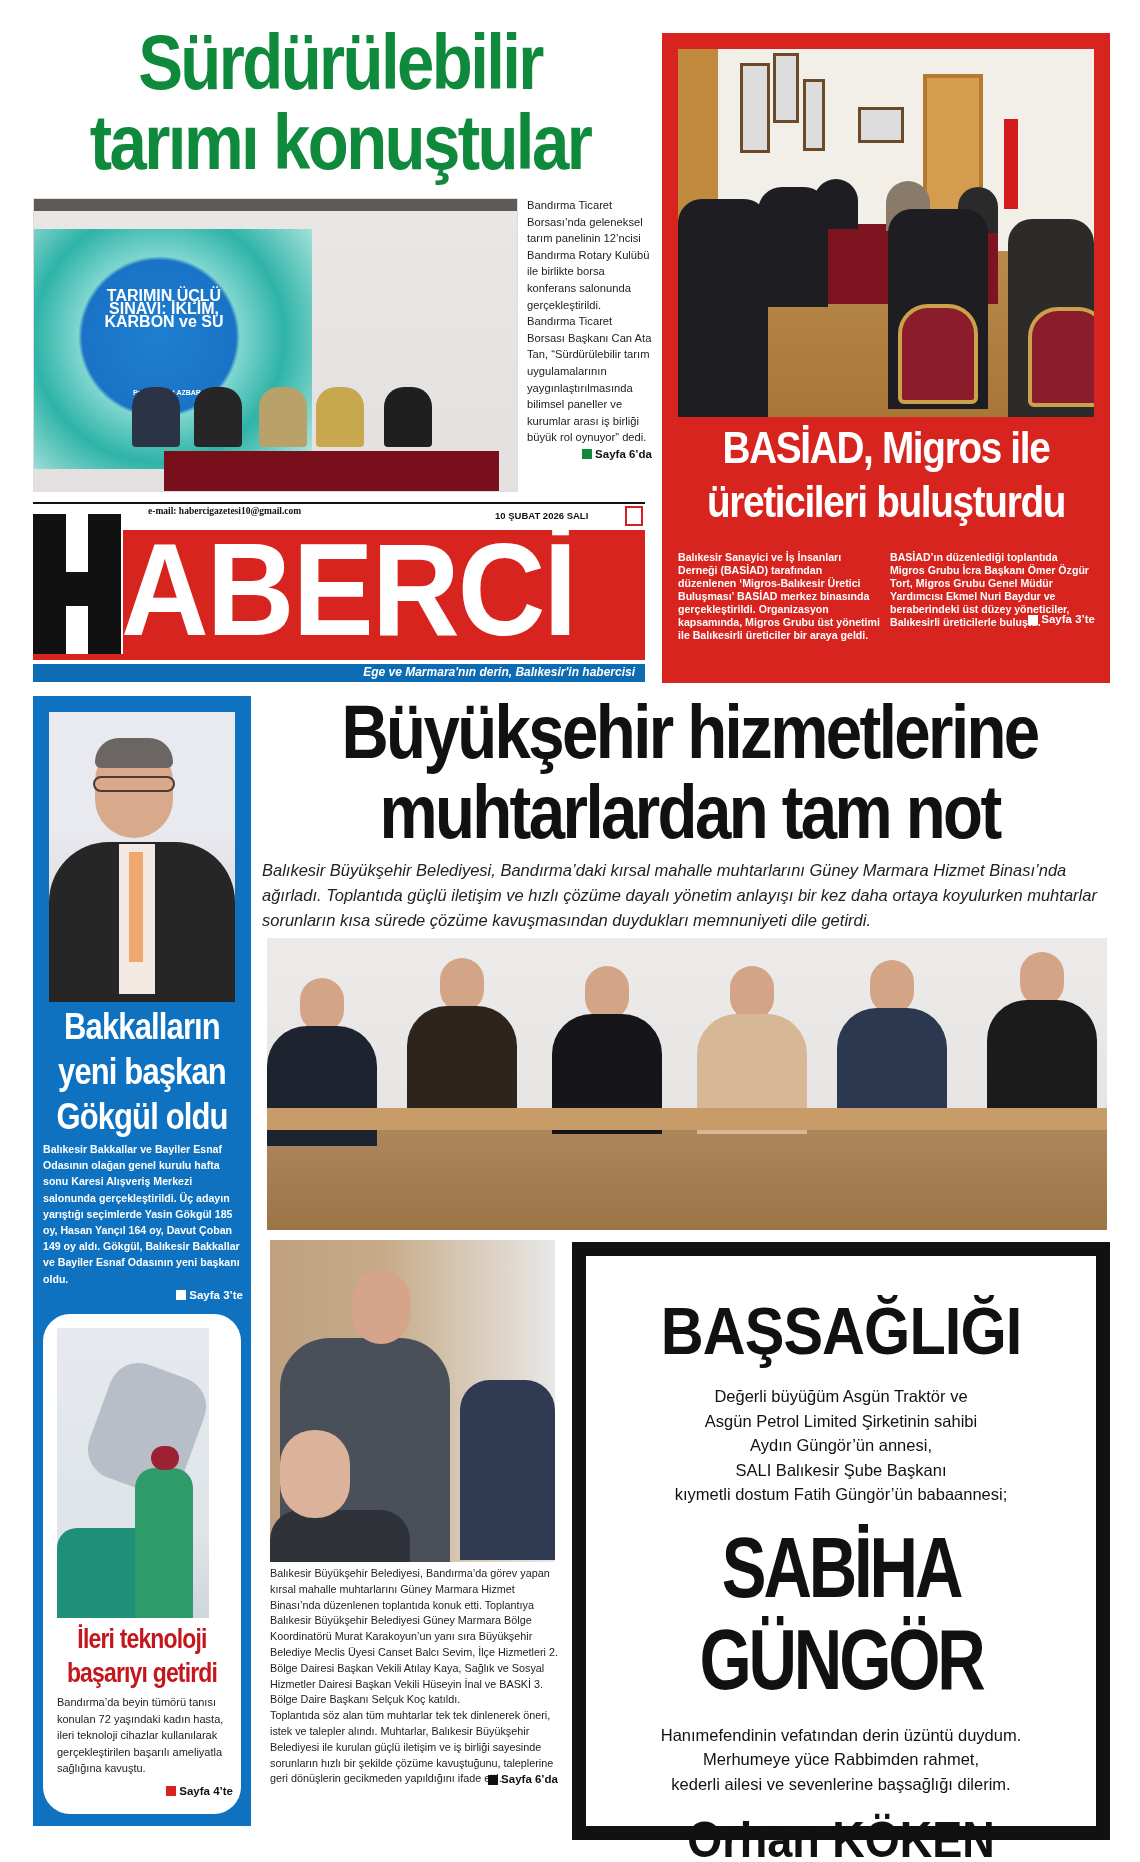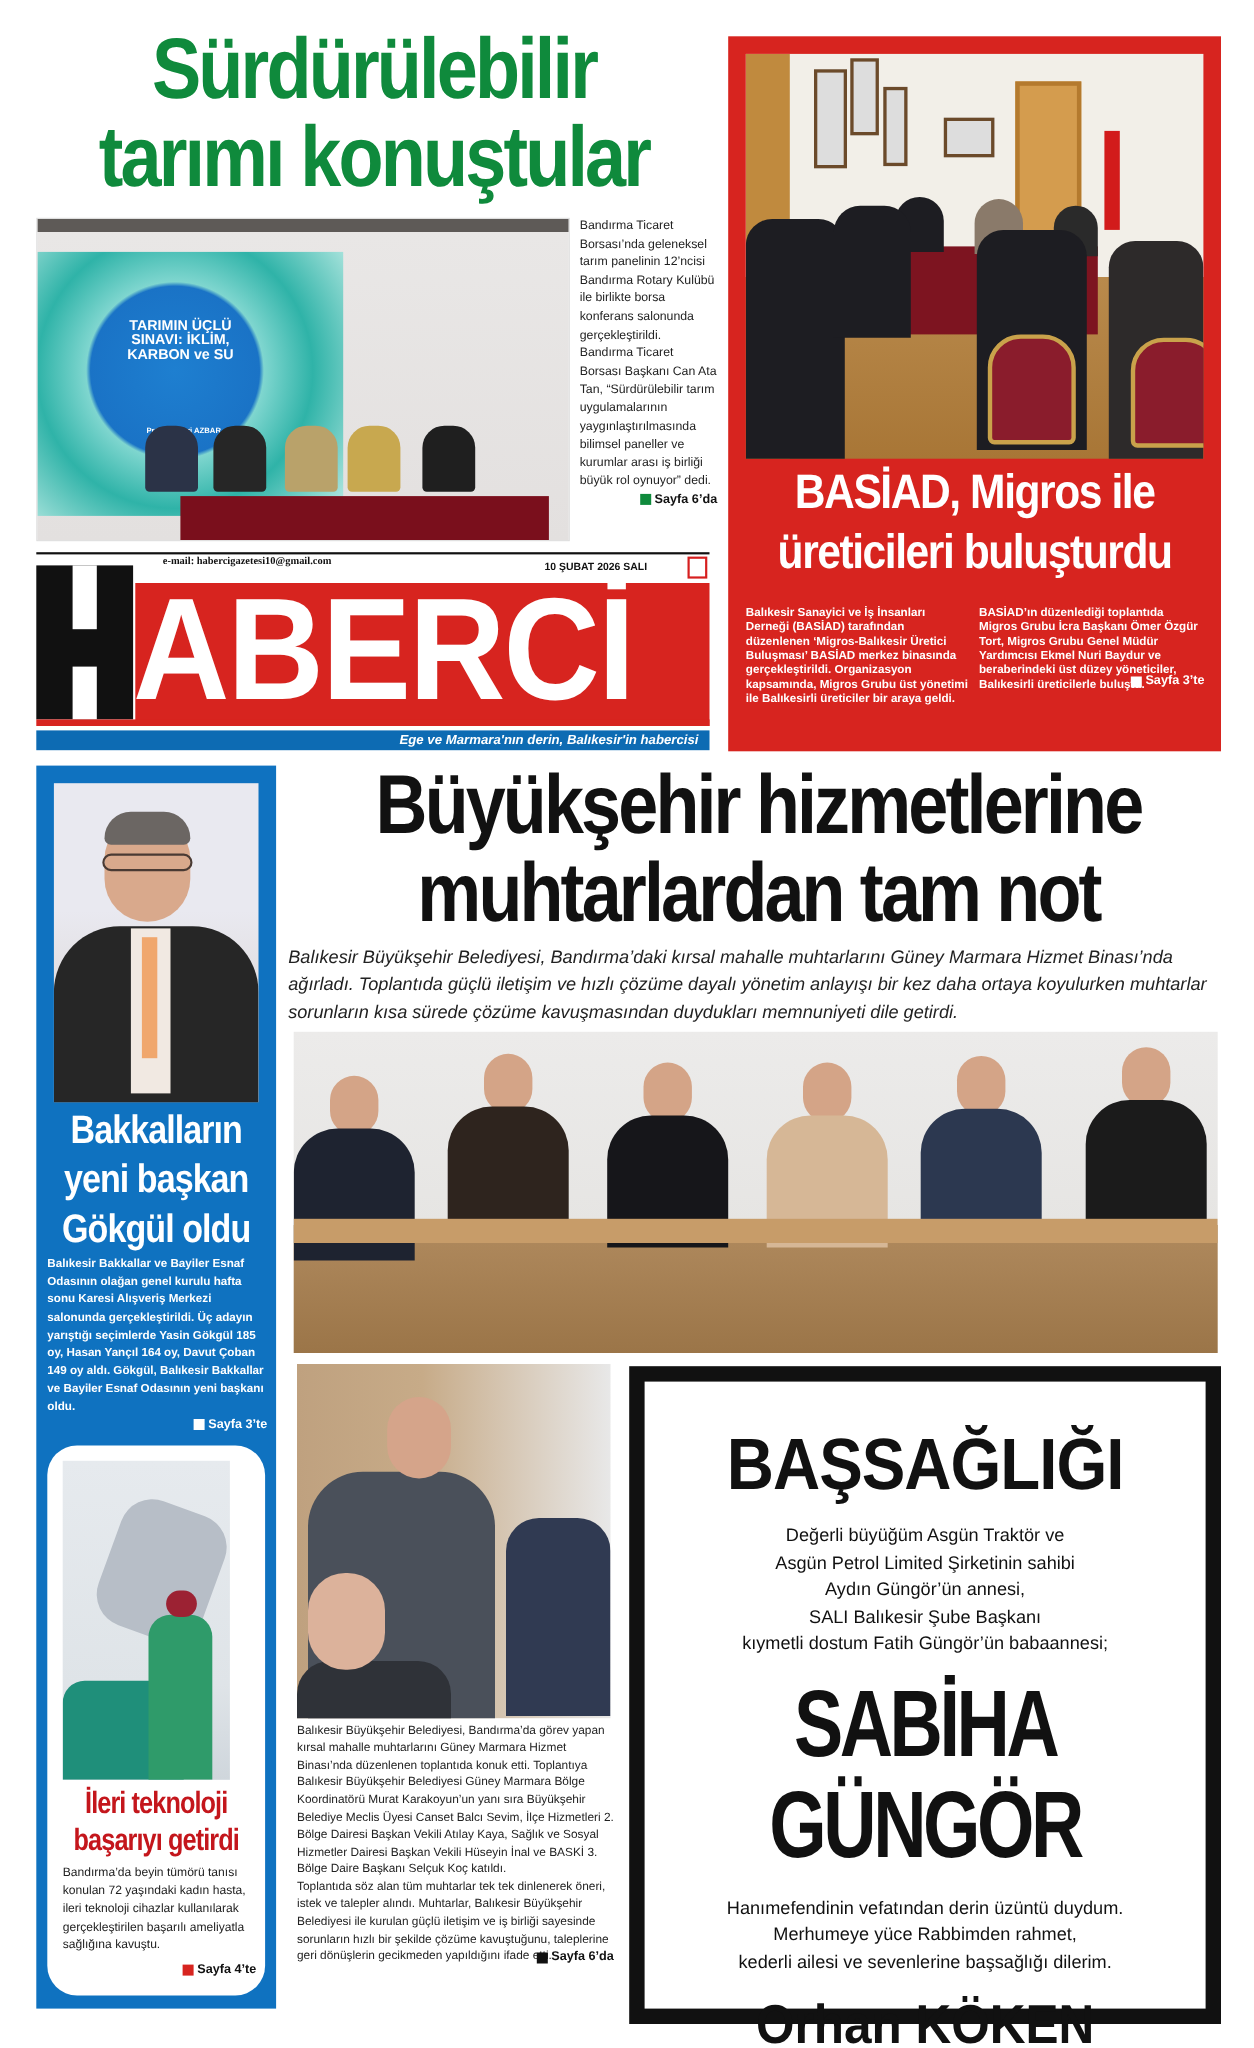--- a/index.html
+++ b/index.html
@@ -8,21 +8,21 @@
   .abs { position: absolute; }
 
   
   .green-head { left: 30px; top: 22px; width: 620px; text-align: center; color: #0f8a3c;
     font-family: "Liberation Sans", sans-serif; font-weight: 700; font-size: 78px; line-height: 80px;
     letter-spacing: -3px; transform: scaleX(0.86); transform-origin: center top; }
   .panel-photo { left: 33px; top: 198px; width: 485px; height: 294px; overflow: hidden; border: 1px solid #ddd;
     background: linear-gradient(180deg,#5e5a57 0,#5e5a57 12px,#e9e7e6 12px,#e3e0df 100%); }
   .panel-photo .screen { position:absolute; left:0; top:30px; width:278px; height:240px;
     background: radial-gradient(circle at 45% 45%, #1e7fd0 0, #1a73c6 38%, #7fd6cf 40%, #2fb3a8 62%, #bfece6 100%); }
-  .panel-photo .screen .slide-text { position:absolute; left:70px; top:60px; color:#fff; font-weight:700; font-size:13px; line-height:13px; text-align:center; width:120px; }
+  .panel-photo .screen .slide-text { position:absolute; left:70px; top:60px; color:#fff; font-weight:700; font-size:16px; line-height:13px; text-align:center; width:120px; }
   .panel-photo .screen .slide-sub { position:absolute; left:78px; top:160px; color:#fff; font-weight:700; font-size:7px; width:110px; text-align:center; }
   .panel-photo .table { position:absolute; left:130px; top:252px; width:335px; height:40px; background:#7a0f1c; }
   .panel-photo .person { position:absolute; bottom:44px; width:48px; height:60px; border-radius:20px 20px 4px 4px; }
   .side-text { left: 527px; top: 197px; width: 125px; font-size: 11.2px; line-height: 16.6px; color: #222; }
   .sayfa { font-weight: 700; font-size: 11.5px; color: #111; text-align: right; display: flex; justify-content: flex-end; align-items: center; gap: 3px; }
   .sq { display: inline-block; width: 10px; height: 10px; }
 
   
   .mast { left: 33px; top: 502px; width: 612px; height: 180px; }
   .mast .topline { position:absolute; left:0; top:0; width:612px; height:2px; background:#111; }

